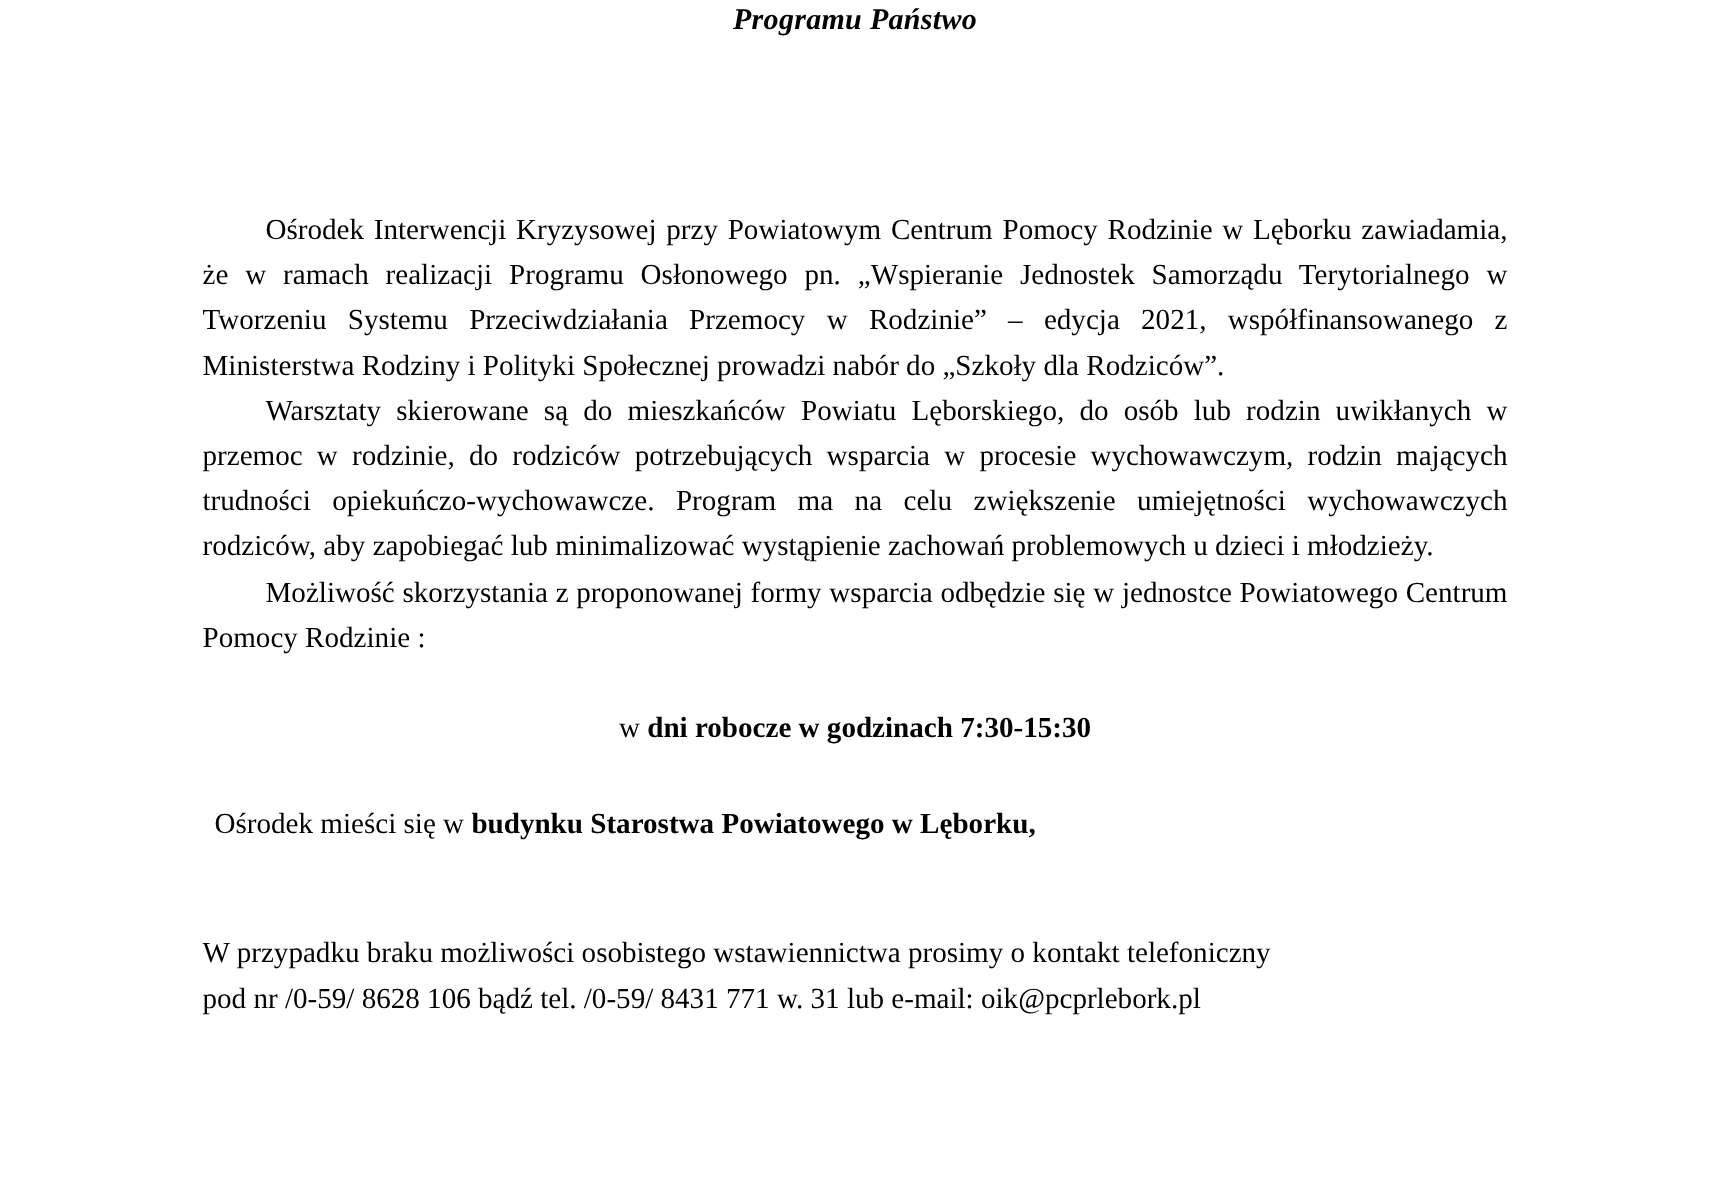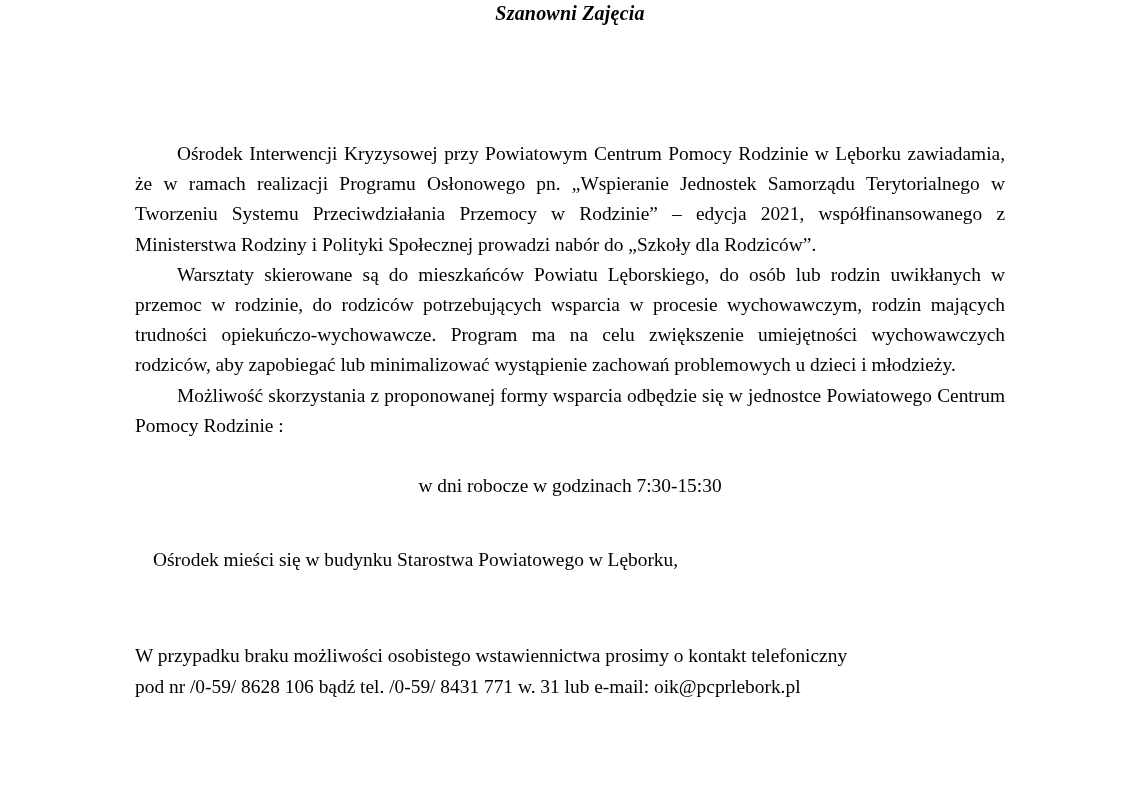--- a/index.html
+++ b/index.html
@@ -60,23 +60,23 @@
   .center-line {
     text-align: center;
     font-size: 19.4px;
     line-height: 30.2px;
     margin: 0;
   }
   .left-line {
     text-align: left;
     font-size: 19.4px;
     line-height: 30.2px;
-    margin: 18px;
+    margin: 8px;
   }
-  b, .b { font-weight: normal; }
+  b, .b { font-weight: bold; }
 
   .spacer-sm { height: 22px; }
   .spacer-md { height: 26px; }
   .spacer-lg { height: 30px; }
 
   
   .clip-para {
     text-align: justify;
     text-justify: inter-word;
     font-size: 19.4px;
@@ -86,21 +86,21 @@
   .clip-wrap {
     overflow: hidden;
   }
 </style>
 </head>
 <body>
 
 <div class="page">
   <div class="content">
 
-    <h1 class="heading">Szanowni Zajęcia</h1>
+    <h1 class="heading">Programu Państwo</h1>
 
     <div class="gap-heading"></div>
 
     <p class="para">Ośrodek Interwencji Kryzysowej przy Powiatowym Centrum Pomocy Rodzinie w Lęborku zawiadamia, że w ramach realizacji Programu Osłonowego pn. „Wspieranie Jednostek Samorządu Terytorialnego w Tworzeniu Systemu Przeciwdziałania Przemocy w Rodzinie” – edycja 2021, współfinansowanego z Ministerstwa Rodziny i Polityki Społecznej prowadzi nabór do „Szkoły dla Rodziców”.</p>
 
     <p class="para">Warsztaty skierowane są do mieszkańców Powiatu Lęborskiego, do osób lub rodzin uwikłanych w przemoc w rodzinie, do rodziców potrzebujących wsparcia w procesie wychowawczym, rodzin mających trudności opiekuńczo-wychowawcze. Program ma na celu zwiększenie umiejętności wychowawczych rodziców, aby zapobiegać lub minimalizować wystąpienie zachowań problemowych u dzieci i młodzieży.</p>
 
 
     <p class="para">Możliwość skorzystania z proponowanej formy wsparcia odbędzie się w jednostce Powiatowego Centrum Pomocy Rodzinie :</p>
 

